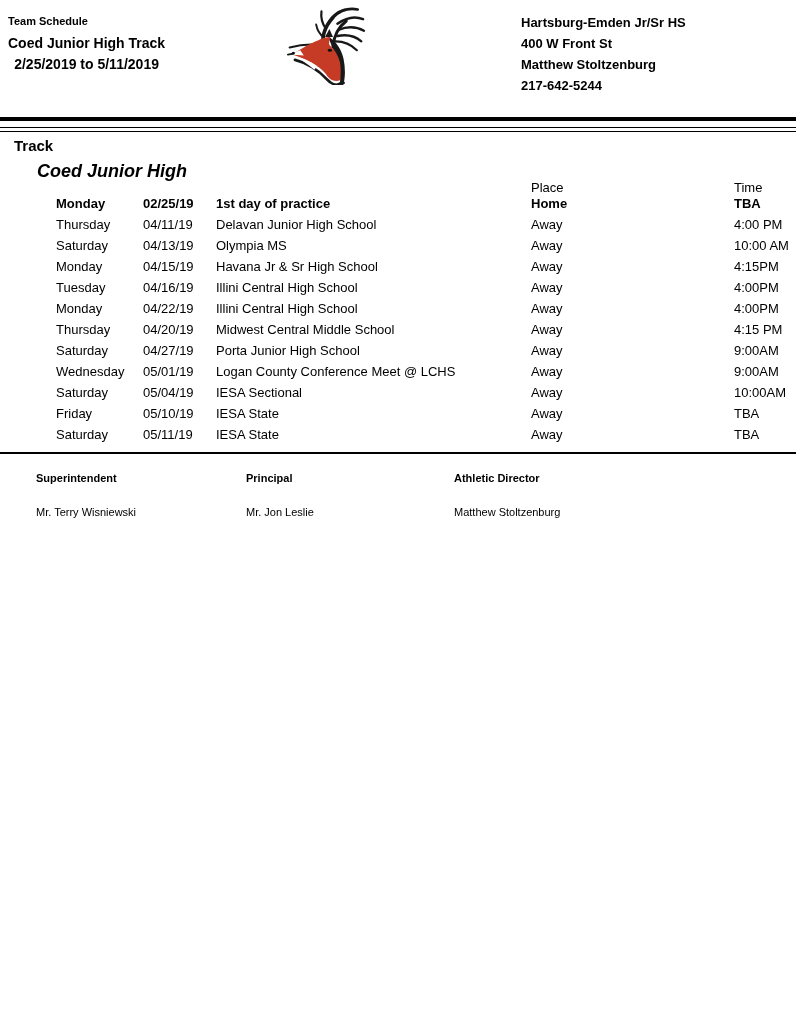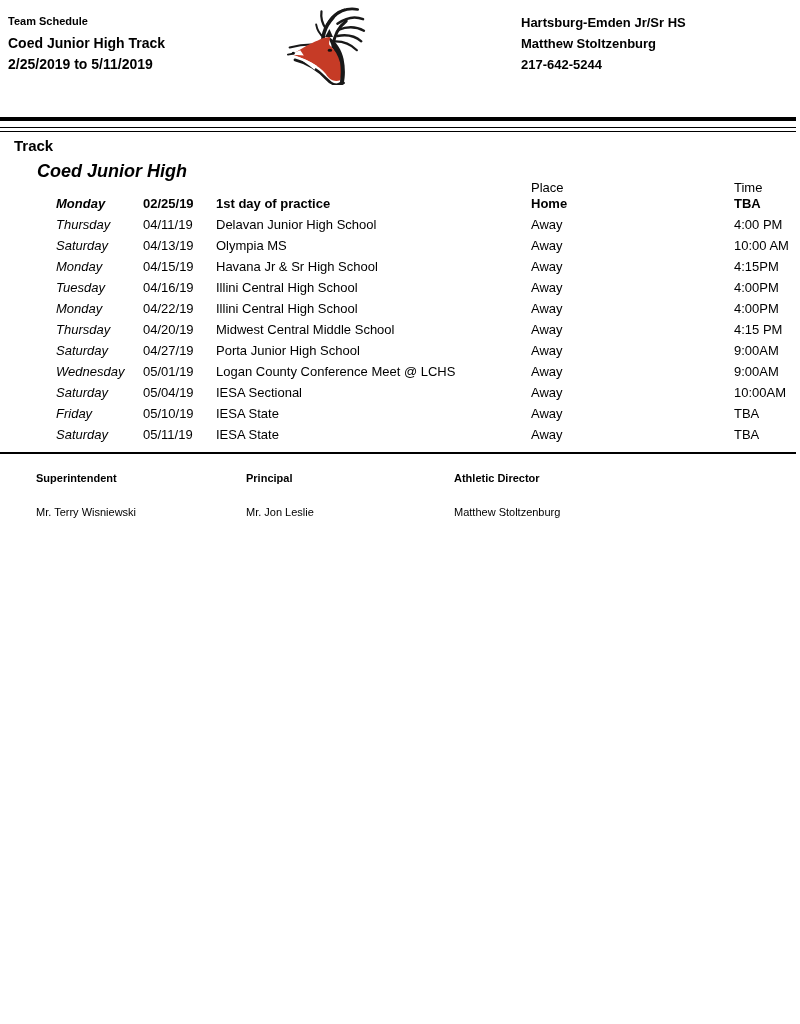--- a/index.html
+++ b/index.html
@@ -10,21 +10,21 @@
     margin: 0 auto;
     background: #ffffff;
     font-family: "Liberation Sans", sans-serif;
     color: #000;
     overflow: hidden;
   }
 
   
   .title-block { position: absolute; left: 8px; top: 10px; }
   .title-main  { font-size: 11px; font-weight: bold; line-height: 23px; }
-  .title-sub   { font-size: 14px; font-weight: bold; line-height: 21px; }
+  .title-sub   { font-size: 14px; font-weight: bold; line-height: 21px; text-align: center; }
 
   .logo { position: absolute; left: 287px; top: 3px; width: 84px; height: 82px; }
   .logo svg { width: 100%; height: 100%; display: block; }
 
   .school-block { position: absolute; left: 521px; top: 12px; }
   .school-line  { font-size: 13px; font-weight: bold; line-height: 21px; }
 
   
   .rule-thick {
     position: absolute; left: 0; top: 117px;
@@ -52,21 +52,21 @@
 
   
   .col-head { position: absolute; top: 181px; font-size: 13px; line-height: 14px; }
   .col-head.place { left: 531px; }
   .col-head.time  { left: 734px; }
 
   .rows { position: absolute; left: 0; top: 196px; width: 800px; }
   .row  { position: relative; height: 21px; }
   .row.bold { font-weight: bold; }
   .c { position: absolute; font-size: 13px; line-height: 15px; white-space: nowrap; }
-  .c.day   { left: 56px; font-style: italic;  }
+  .c.day   { left: 56px;  }
   .c.date  { left: 143px; }
   .c.event { left: 216px; }
   .c.place { left: 531px; }
   .c.time  { left: 734px; }
 
   
   .officials { position: absolute; left: 0; top: 472px; width: 800px; }
   .official  { position: absolute; top: 0; }
   .official.pos-0 { left: 36px;  }
   .official.pos-1 { left: 246px; }
@@ -117,20 +117,21 @@
       <path d="M8,58 C16,60 26,64 34,70 L31,74 C24,68 15,62 8,58 Z" fill="#ffffff"></path>
       <path d="M6,57 C9,54 12,53 15,52 L19,58 C14,58 10,58 6,57 Z" fill="#ffffff"></path>
 
       <circle cx="7" cy="55.5" r="1.7" fill="#101010"></circle>
       <ellipse cx="48.5" cy="52" rx="2.6" ry="1.7" fill="#101010"></ellipse>
     </svg>
   </div>
 
   <div class="school-block">
     <div class="school-line">Hartsburg-Emden Jr/Sr HS</div>
+    <div class="school-line">400 W Front St</div>
     <div class="school-line">Matthew Stoltzenburg</div>
     <div class="school-line">217-642-5244</div>
   </div>
 
   <div class="rule-thick"></div>
   <div class="rule-double"></div>
 
   <div class="sport-heading">Track</div>
   <div class="team-heading">Coed Junior High</div>
 

